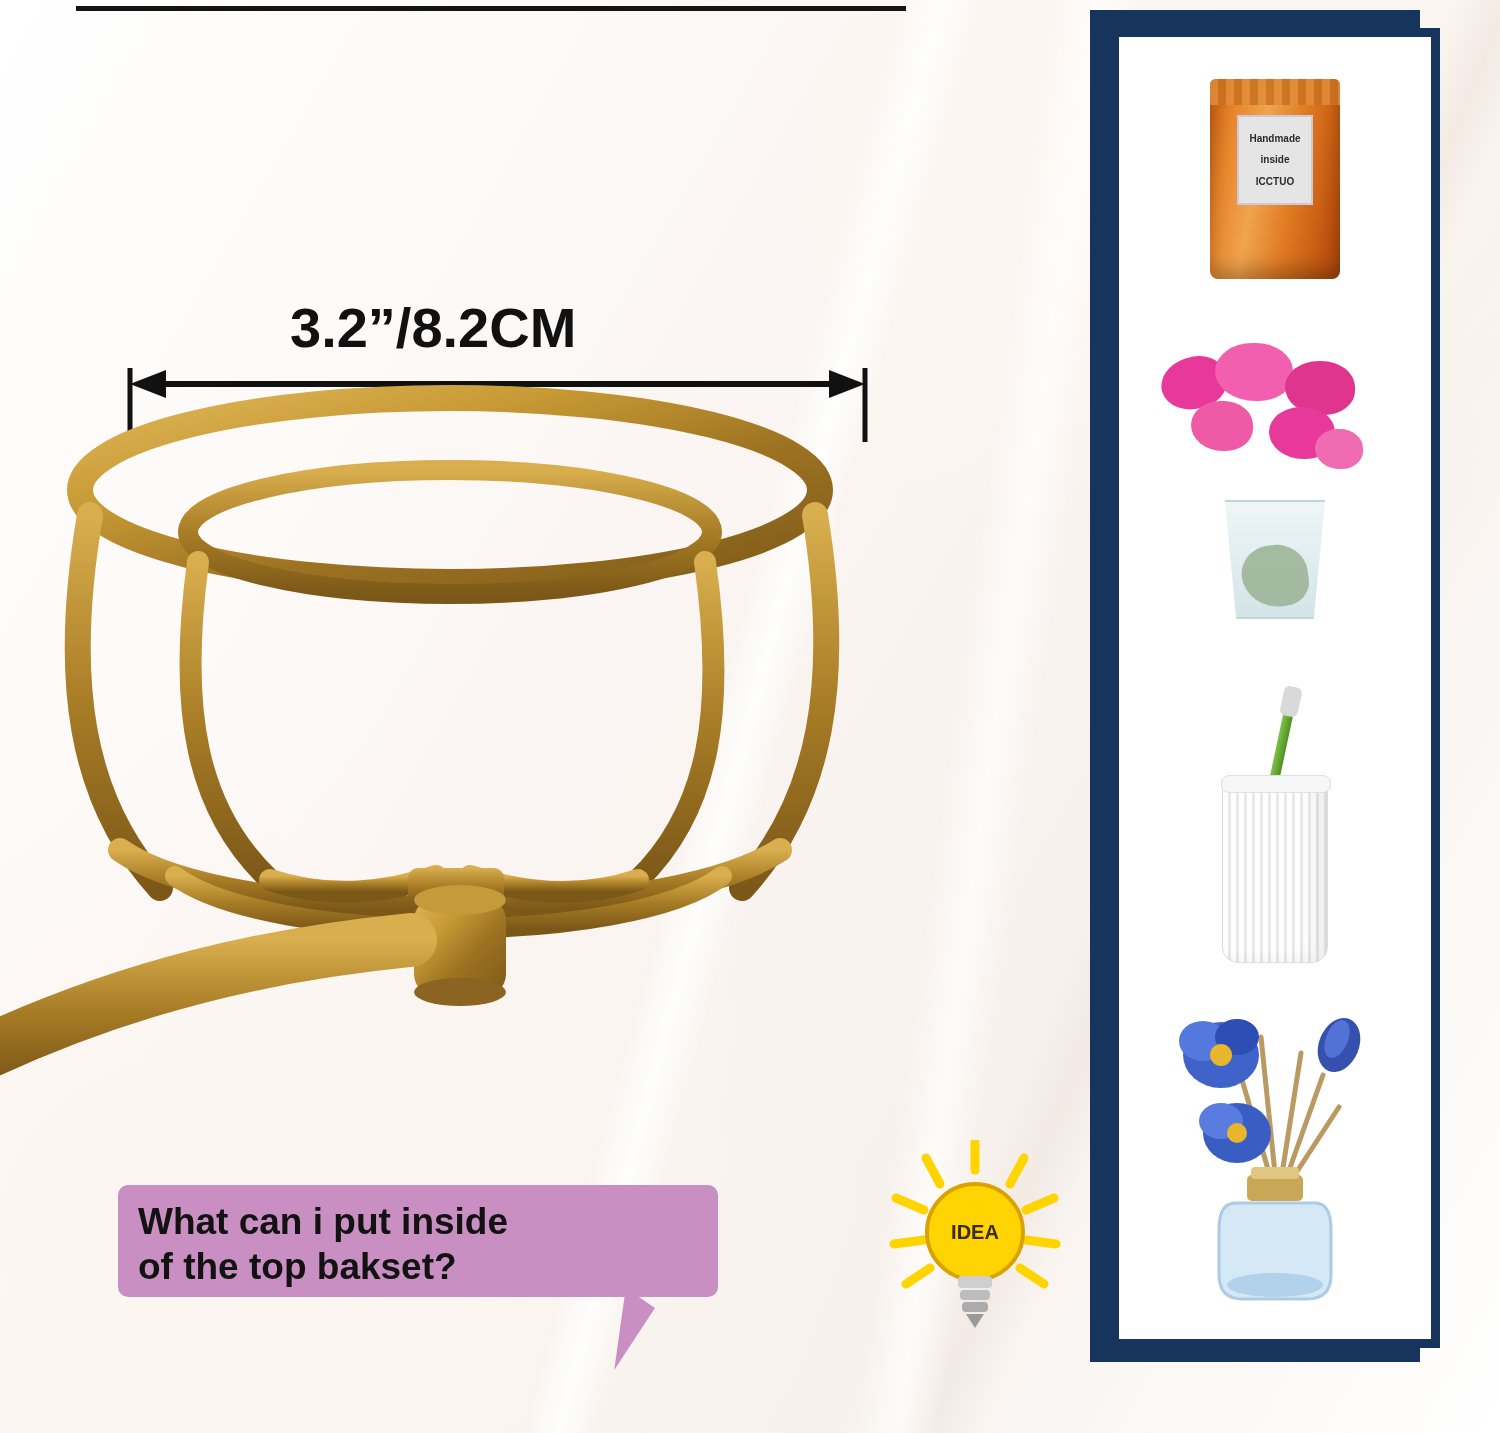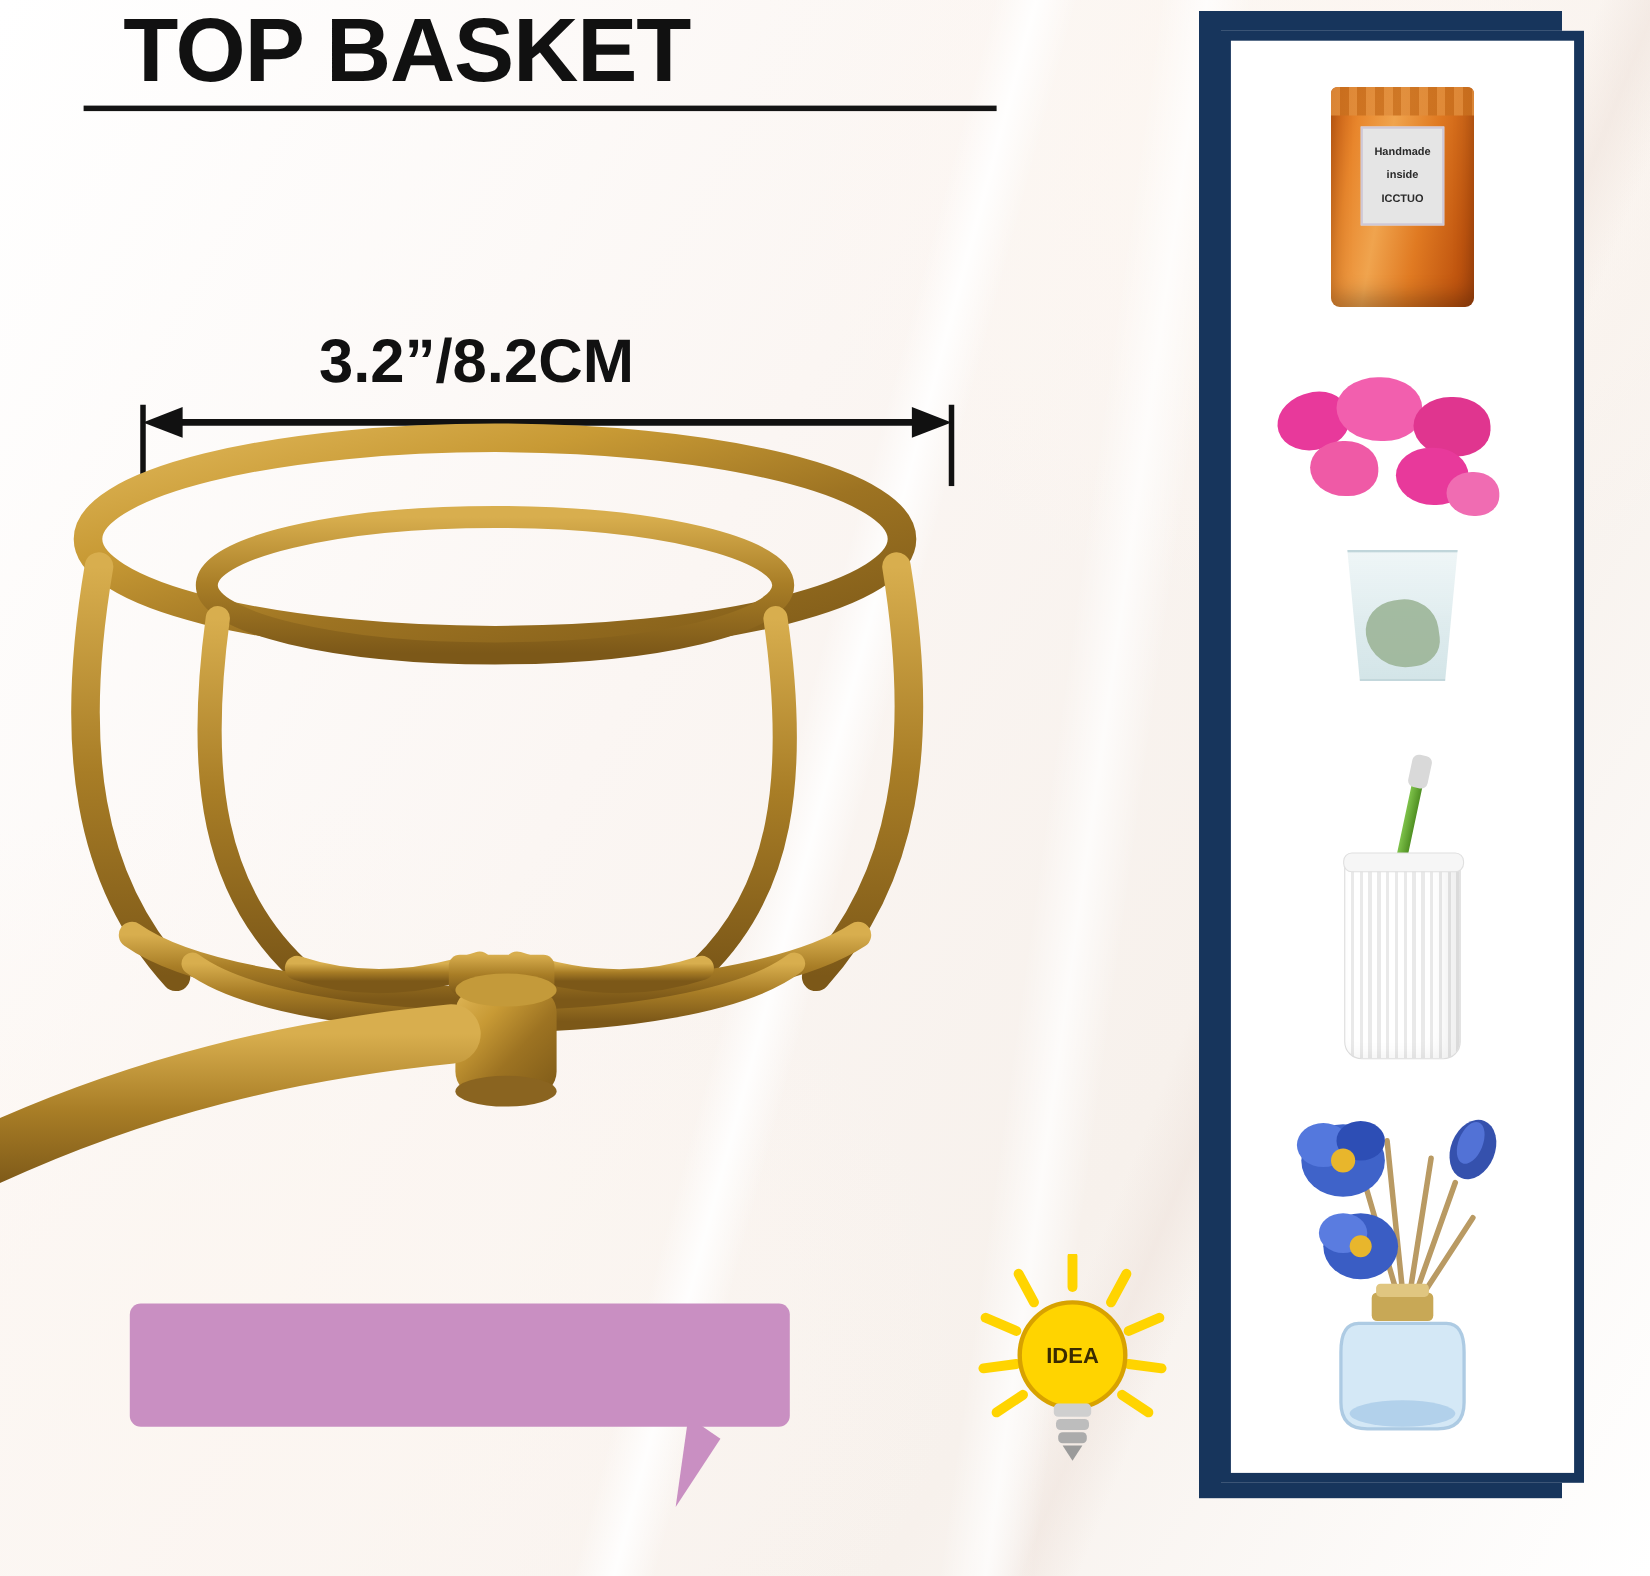--- a/index.html
+++ b/index.html
@@ -139,21 +139,20 @@
 
   
   .diffuser{position:relative;width:100%;height:100%;}
 </style>
 </head>
 <body>
 
 <div class="bg-swoosh"></div>
 
 <div class="title-wrap">
-  <div class="title">TOP BASKET</div>
   <div class="title-rule"></div>
 </div>
 
 <div class="dim-label">3.2”/8.2CM</div>
 <svg class="dim-arrow" viewBox="0 0 755 80">
   <line x1="10" y1="6" x2="10" y2="80" stroke="#111" stroke-width="5"></line>
   <line x1="745" y1="6" x2="745" y2="80" stroke="#111" stroke-width="5"></line>
   <line x1="20" y1="22" x2="735" y2="22" stroke="#111" stroke-width="6"></line>
   <polygon points="10,22 46,8 46,36" fill="#111"></polygon>
   <polygon points="745,22 709,8 709,36" fill="#111"></polygon>
@@ -192,20 +191,22 @@
   <rect x="438" y="488" width="96" height="36" rx="10" fill="url(#gold2)"></rect>
   <rect x="444" y="518" width="92" height="98" rx="22" fill="url(#gold)"></rect>
   <ellipse cx="490" cy="520" rx="46" ry="15" fill="#c49a3a"></ellipse>
   <ellipse cx="490" cy="612" rx="46" ry="14" fill="#8a6420"></ellipse>
 
   <path d="M440 560 C320 572 150 600 -40 700" fill="none" stroke="url(#gold2)" stroke-width="54" stroke-linecap="round"></path>
 </svg>
 
 <div class="bubble">
   <div class="bubble-text">
+    <div>What can i put inside</div>
+    <div>of the top bakset?</div>
   </div>
 </div>
 <div class="bubble-tail"></div>
 
 <svg class="idea" viewBox="0 0 190 200">
   <g stroke="#ffd400" stroke-width="9" stroke-linecap="round">
     <line x1="95" y1="2" x2="95" y2="30"></line>
     <line x1="46" y1="18" x2="60" y2="44"></line>
     <line x1="144" y1="18" x2="130" y2="44"></line>
     <line x1="16" y1="58" x2="44" y2="70"></line>

